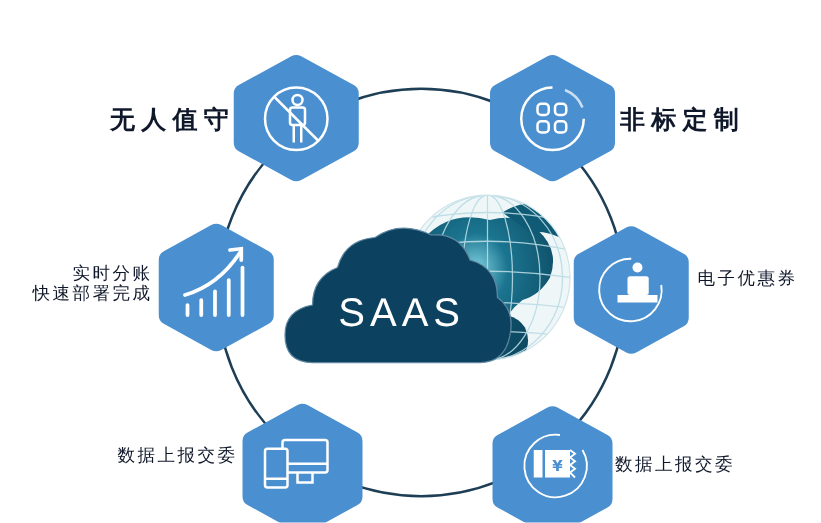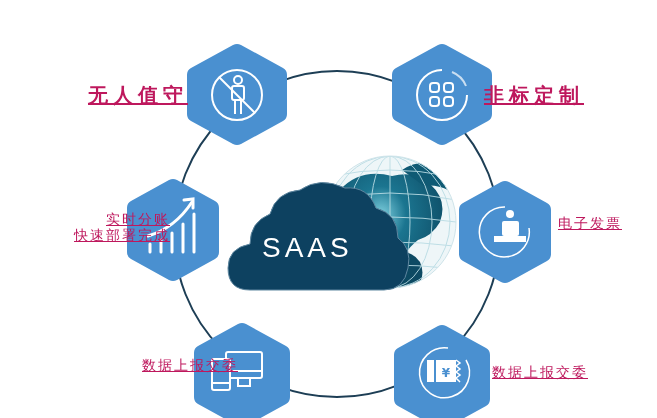--- a/index.html
+++ b/index.html
@@ -1,25 +1,25 @@
 <!DOCTYPE html>
 <html><head>
 <meta charset="utf-8">
 <style>
   html, body { margin: 0; padding: 0; background: #ffffff; }
   body { width: 657px; height: 418px; position: relative; overflow: hidden;
          font-family: "DejaVu Sans", "Liberation Sans", sans-serif; }
   #stage { position: absolute; left: 0; top: 0; width: 657px; height: 418px; }
-  .label { position: absolute; color: #be185d; font-size: 14px; line-height: 16px;
-           letter-spacing: 2px; white-space: nowrap; text-decoration: underline; }
+  .label { position: absolute; color: #0f172a; font-size: 14px; line-height: 16px;
+           letter-spacing: 2px; white-space: nowrap; }
   .label.big { font-size: 20px; letter-spacing: 5px; line-height: 24px; font-weight: bold; }
   .label .line { display: block; }
-  .label.right { text-align: right; margin-left: 48px; }
-  .saas-text { position: absolute; left: 262px; top: 232px; width: 110px; text-align: left;
-               color: #ffffff; font-size: 28px; letter-spacing: 4px;
+  .label.right { text-align: right; }
+  .saas-text { position: absolute; left: 262px; top: 232px; width: 110px; text-align: right;
+               color: #ffffff; font-size: 32px; letter-spacing: 4px;
                font-family: "Liberation Sans", sans-serif; }
 </style>
 </head>
 <body>
 
 <div id="stage">
   <svg width="657" height="418" viewBox="0 0 657 418" style="position:absolute;left:0;top:0;">
     <defs>
       <radialGradient id="globeGrad" cx="0.4" cy="0.35" r="0.7">
         <stop offset="0" stop-color="#7fd0df"></stop>
@@ -127,31 +127,31 @@
       </g>
     </g>
   </svg>
 
   <div class="saas-text">SAAS</div>
 
   <div class="label big" style="left:88px; top:83px;">
     <span class="line">无人值守</span>
   </div>
 
-  <div class="label big" style="left:484px; top:83px;">
+  <div class="label big" style="left:496px; top:83px;">
     <span class="line">非标定制</span>
   </div>
 
   <div class="label right" style="left:18px; top:211px; width:104px;">
     <span class="line">实时分账</span>
     <span class="line">快速部署完成</span>
   </div>
 
   <div class="label" style="left:558px; top:215px;">
-    <span class="line">电子发票</span>
+    <span class="line">电子优惠券</span>
   </div>
 
   <div class="label right" style="left:78px; top:357px; width:112px;">
     <span class="line">数据上报交委</span>
   </div>
 
   <div class="label" style="left:492px; top:364px;">
     <span class="line">数据上报交委</span>
   </div>
 </div>

